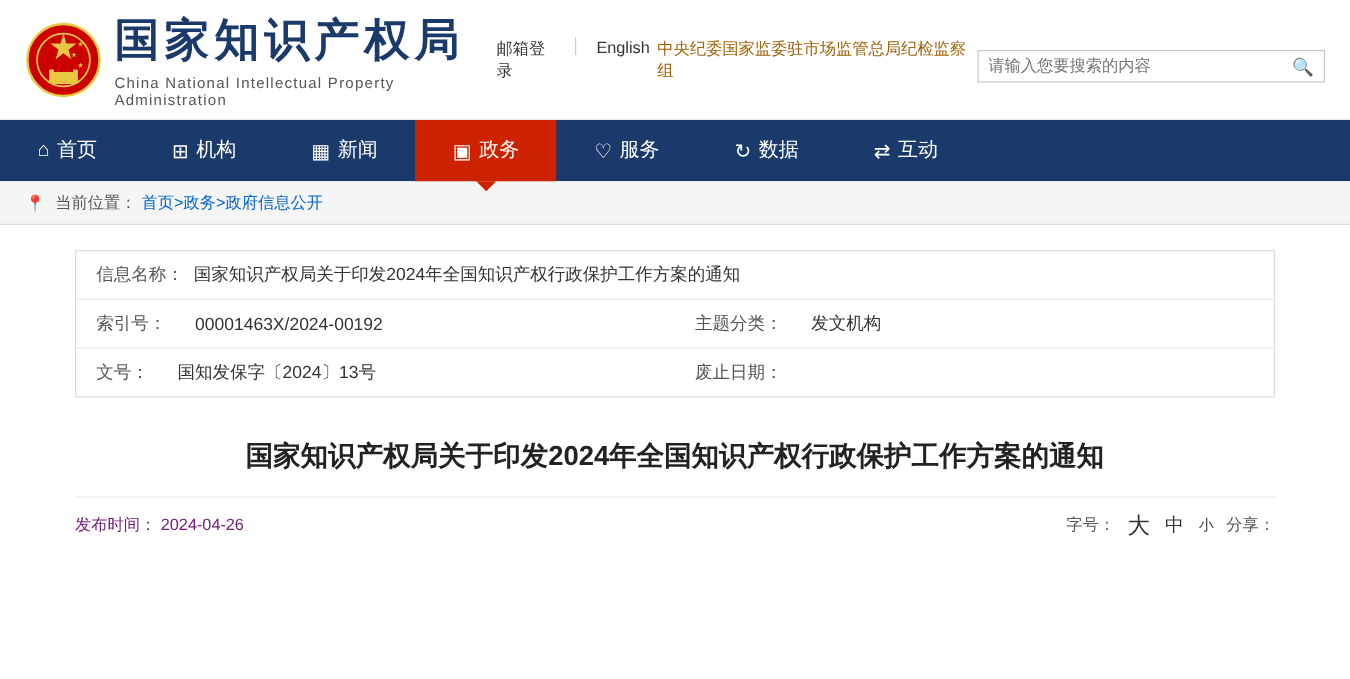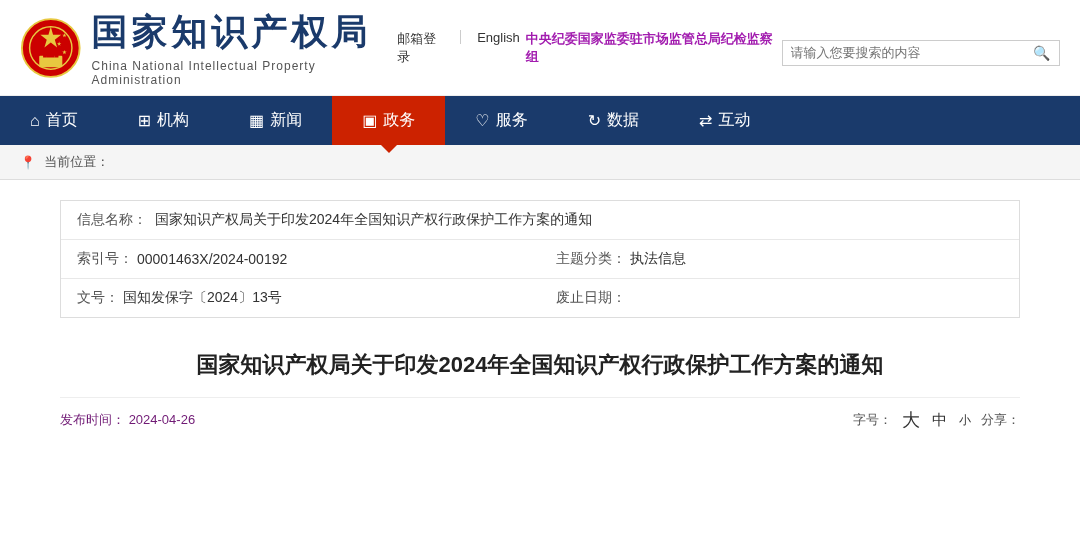--- a/index.html
+++ b/index.html
@@ -8,21 +8,21 @@
     
     .header { display: flex; align-items: center; justify-content: space-between; padding: 8px 20px; background: #fff; border-bottom: 1px solid #eee; }
     .logo-area { display: flex; align-items: center; gap: 10px; }
     .logo-emblem { width: 64px; height: 64px; }
     .logo-text-cn { font-size: 36px; font-weight: bold; color: #1a3a6b; letter-spacing: 4px; }
     .logo-text-en { font-size: 12px; color: #555; letter-spacing: 1px; margin-top: 2px; }
     .header-right { display: flex; align-items: flex-end; gap: 6px; }
     .header-top-links { display: flex; gap: 16px; font-size: 13px; color: #333; }
     .header-top-links span { cursor: pointer; }
     .header-top-links .english { color: #333; }
-    .top-notice { color: #a21caf; font-size: 13px; font-weight: bold; cursor: pointer; }
+    .top-notice { color: #a16207; font-size: 13px; font-weight: normal; cursor: pointer; }
     .search-box { display: flex; align-items: center; border: 1px solid #ccc; background: #fff; padding: 4px 8px; width: 289px; }
     .search-input { border: none; outline: none; font-size: 13px; color: #999; width: 100%; background: transparent; }
     .search-btn { background: none; border: none; cursor: pointer; color: #666; font-size: 14px; }
 
     
     .nav { background: #1a3a6b; display: flex; align-items: stretch; }
     .nav-item { color: #fff; padding: 14px 30px; font-size: 16px; cursor: pointer; display: flex; align-items: center; gap: 6px; white-space: nowrap; position: relative; }
     .nav-item.active { background: #cc2200; }
     .nav-item.active::after { content: ''; position: absolute; bottom: -8px; left: 50%; transform: translateX(-50%); border-left: 8px solid transparent; border-right: 8px solid transparent; border-top: 8px solid #cc2200; }
 
@@ -30,21 +30,21 @@
     .breadcrumb-bar { background: #f5f5f5; padding: 8px 20px; font-size: 13px; color: #555; border-bottom: 1px solid #ddd; display: flex; align-items: center; gap: 4px; }
     .breadcrumb-icon { color: #e8a020; margin-right: 4px; }
 
     
     .content { padding: 20px 60px; background: #fff; }
 
     
     .info-table { border: 1px solid #ddd; margin-bottom: 30px; }
     .info-row { display: flex; border-bottom: 1px solid #e8e8e8; }
     .info-row:last-child { border-bottom: none; }
-    .info-cell { padding: 10px 16px; display: flex; align-items: center; gap: 4px; flex: 1; }
+    .info-cell { padding: 10px 16px; display: flex; align-items: center; gap: 23px; flex: 1; }
     .info-label { color: #555; font-size: 14px; white-space: nowrap; }
     .info-value { color: #333; font-size: 14px; }
     .info-row-single { border-bottom: 1px solid #e8e8e8; padding: 10px 16px; display: flex; align-items: flex-start; gap: 8px; }
     .info-row-single:last-child { border-bottom: none; }
 
     
     .doc-title { font-size: 22px; font-weight: bold; color: #222; text-align: center; margin: 20px 0 16px 0; line-height: 1.5; }
 
     
     .footer-bar { display: flex; align-items: center; justify-content: space-between; padding: 10px 0; border-top: 1px solid #eee; margin-top: 8px; }
@@ -126,39 +126,40 @@
   </div>
   <div class="nav-item">
     <span>⇄</span>
     <span>互动</span>
   </div>
 </nav>
 
 <div class="breadcrumb-bar">
   <span class="breadcrumb-icon">📍</span>
   <span>当前位置：</span>
+  <span style="color:#0066cc; cursor:pointer;">首页&gt;政务&gt;政府信息公开</span>
 </div>
 
 <div class="content">
 
   <div class="info-table">
 
     <div class="info-row-single" style="border-bottom:1px solid #e8e8e8;">
       <span class="info-label">信息名称：</span>
       <span class="info-value">国家知识产权局关于印发2024年全国知识产权行政保护工作方案的通知</span>
     </div>
 
     <div class="info-row">
       <div class="info-cell">
         <span class="info-label">索引号：</span>
         <span class="info-value">00001463X/2024-00192</span>
       </div>
       <div class="info-cell">
         <span class="info-label">主题分类：</span>
-        <span class="info-value">执法信息</span>
+        <span class="info-value">发文机构</span>
       </div>
     </div>
 
 
     <div class="info-row">
       <div class="info-cell">
         <span class="info-label">文号：</span>
         <span class="info-value">国知发保字〔2024〕13号</span>
       </div>
       <div class="info-cell">

